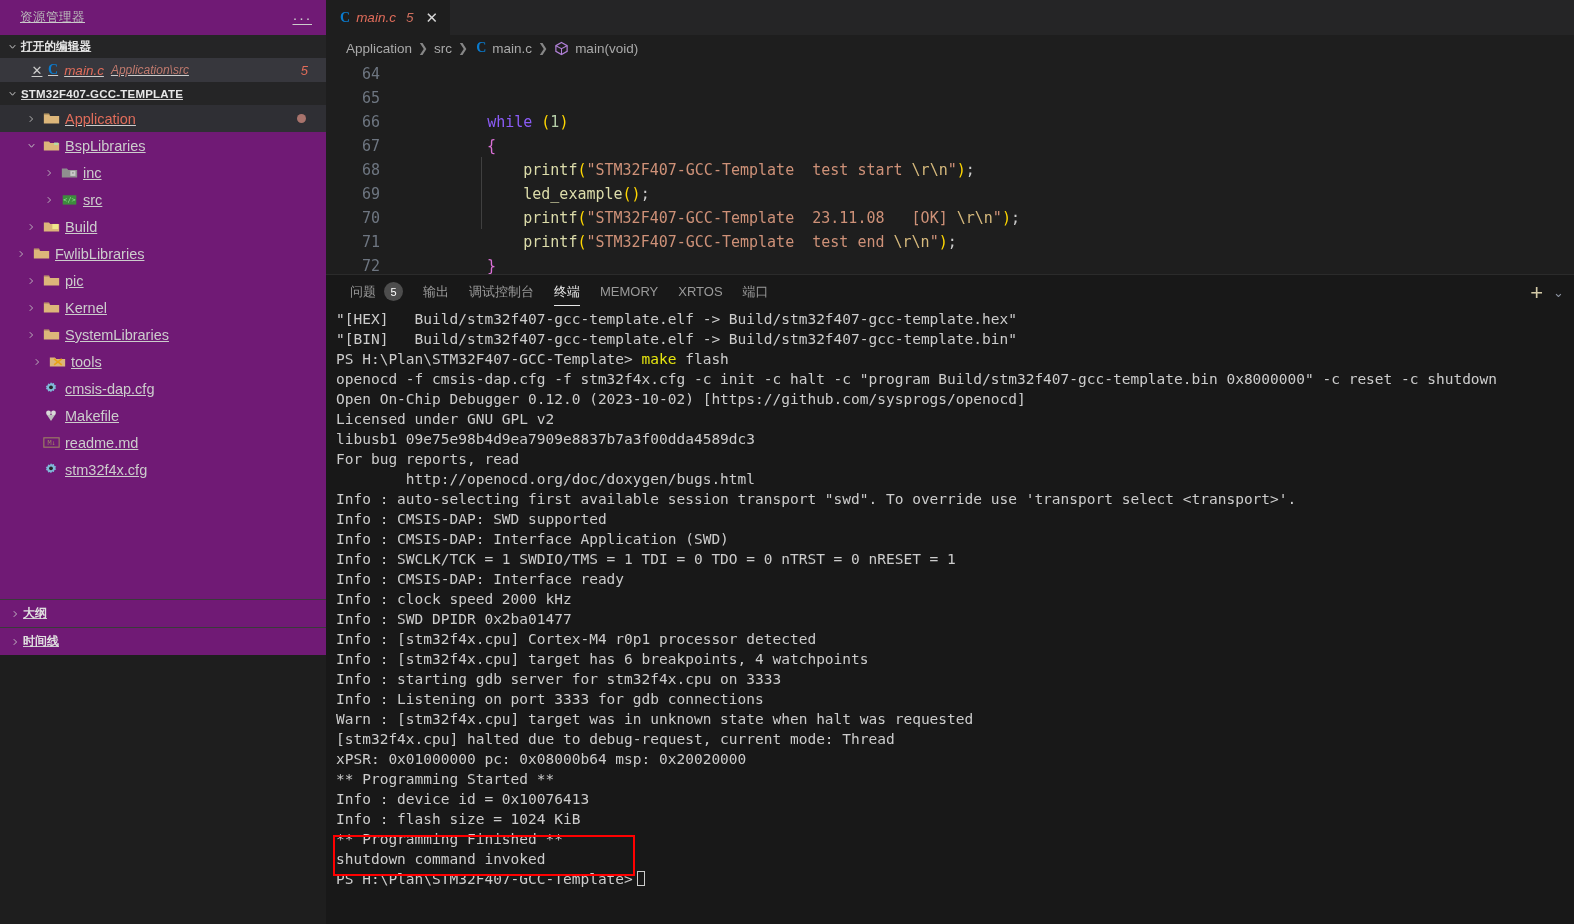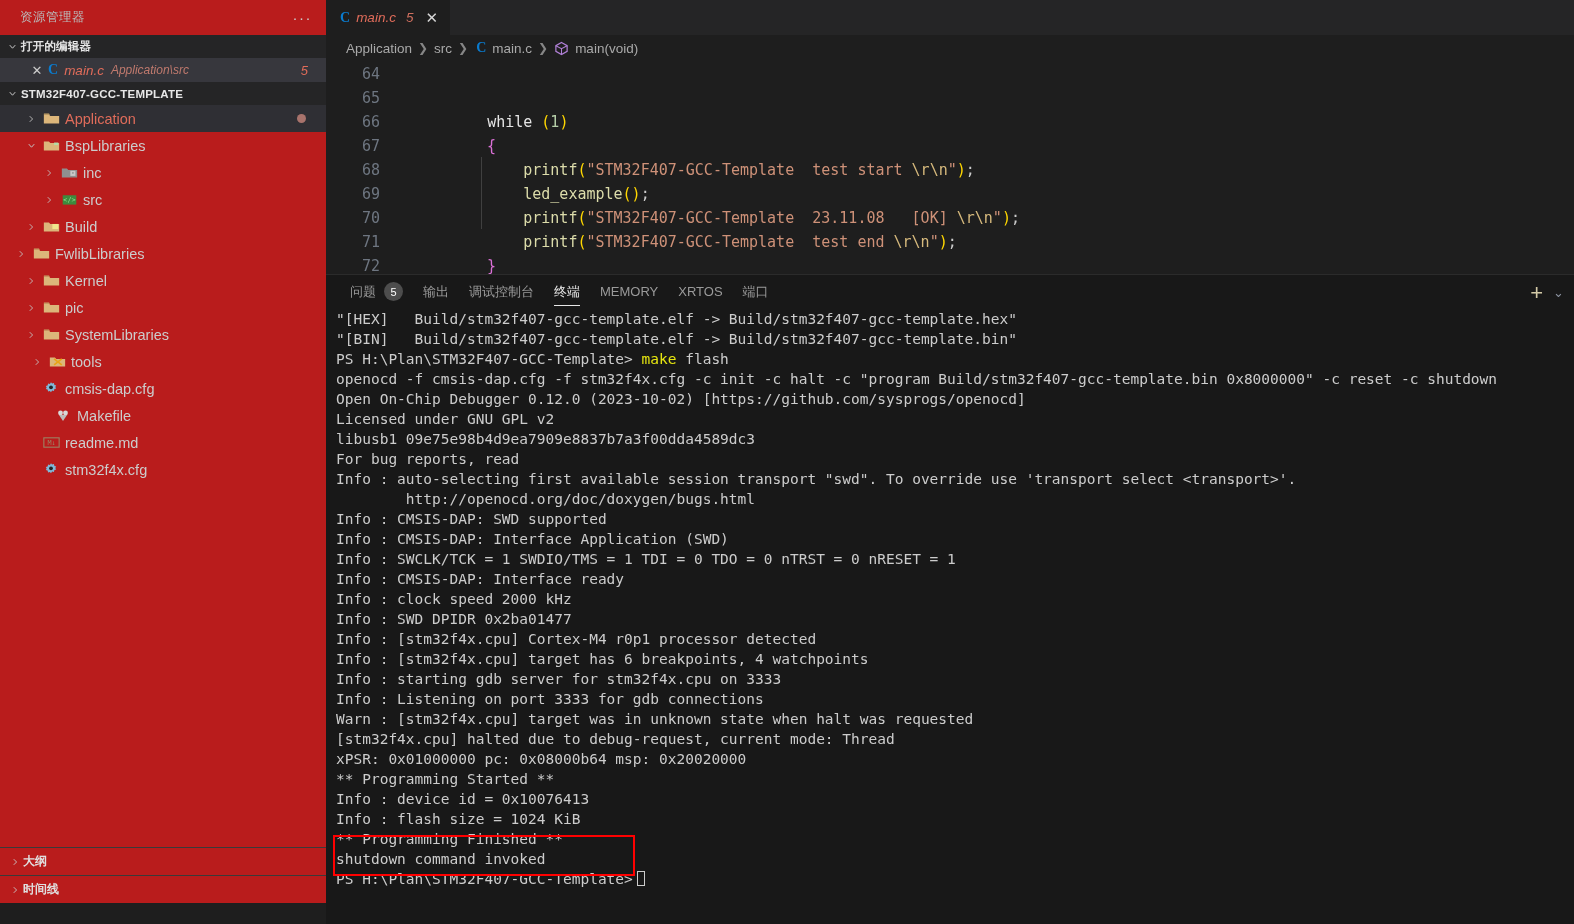--- a/index.html
+++ b/index.html
@@ -7,24 +7,25 @@
     width: 1574px; height: 924px;
     background: #1e1e1e;
     font-family: "Liberation Sans", sans-serif;
     overflow: hidden;
     color: #cccccc;
   }
   .app { display: flex; width: 1574px; height: 924px; }
 
   
   .sidebar {
-    width: 326px; min-width: 326px; height: 903px;
-    background: #b91c1c;
+    width: 326px; min-width: 326px; height: 655px;
+    background: #701a75;
     display: flex; flex-direction: column;
     position: relative;
+    text-decoration: underline;
   }
   .sb-title {
     height: 35px; display: flex; align-items: center;
     padding: 0 8px 0 20px; justify-content: space-between;
   }
   .sb-title-text {
     font-size: 12.5px; letter-spacing: 0.5px; color: #bbbbbb;
     font-weight: 400;
   }
   .sb-dots {
@@ -122,21 +123,21 @@
     width: 68px; min-width: 68px; text-align: right;
     padding-right: 14px; color: #6e7681; padding-top: 1px;
   }
   .gutter div { height: 24px; line-height: 24px; }
   .codearea { flex: 1; padding-left: 10px; padding-top: 1px; position: relative; }
   .codeline { height: 24px; line-height: 24px; white-space: pre; }
   .ind-guide {
     position: absolute; left: 40px; top: 96px; width: 1px;
     height: 72px; background: #404040;
   }
-  .kw { color: #e5e5e5; }
+  .kw { color: #8b5cf6; }
   .num-lit { color: #b5cea8; }
   .fn { color: #dcdcaa; }
   .str { color: #ce9178; }
   .esc { color: #d7ba7d; }
   .punc { color: #cccccc; }
   .paren1 { color: #ffd700; }
   .brace-p { color: #da70d6; }
   .plain { color: #9cdcfe; }
 
   
@@ -324,36 +325,36 @@
           <svg width="10" height="10" viewBox="0 0 16 16">
               <path d="M6 3.5 L10.5 8 L6 12.5" stroke="#c5c5c5" stroke-width="1.4" fill="none"></path>
             </svg>
         </span>
         <span class="ficon">
           <svg width="17" height="15" viewBox="0 0 20 16">
               <path d="M1 3.2 h6 l1.6 1.8 H19 v9 H1 z" fill="#dcb67a"></path>
               <path d="M1 2.2 h6 l1.2 1.5 H1 z" fill="#c9a567"></path>
             </svg>
         </span>
+        <span class="lbl">pic</span>
+      </div>
+
+      <div class="tree-row" style="padding-left:22px">
+        <span class="arrow">
+          <svg width="10" height="10" viewBox="0 0 16 16">
+              <path d="M6 3.5 L10.5 8 L6 12.5" stroke="#c5c5c5" stroke-width="1.4" fill="none"></path>
+            </svg>
+        </span>
+        <span class="ficon">
+          <svg width="17" height="15" viewBox="0 0 20 16">
+              <path d="M1 3.2 h6 l1.6 1.8 H19 v9 H1 z" fill="#dcb67a"></path>
+              <path d="M1 2.2 h6 l1.2 1.5 H1 z" fill="#c9a567"></path>
+            </svg>
+        </span>
         <span class="lbl">Kernel</span>
-      </div>
-
-      <div class="tree-row" style="padding-left:22px">
-        <span class="arrow">
-          <svg width="10" height="10" viewBox="0 0 16 16">
-              <path d="M6 3.5 L10.5 8 L6 12.5" stroke="#c5c5c5" stroke-width="1.4" fill="none"></path>
-            </svg>
-        </span>
-        <span class="ficon">
-          <svg width="17" height="15" viewBox="0 0 20 16">
-              <path d="M1 3.2 h6 l1.6 1.8 H19 v9 H1 z" fill="#dcb67a"></path>
-              <path d="M1 2.2 h6 l1.2 1.5 H1 z" fill="#c9a567"></path>
-            </svg>
-        </span>
-        <span class="lbl">pic</span>
       </div>
 
       <div class="tree-row" style="padding-left:22px">
         <span class="arrow">
           <svg width="10" height="10" viewBox="0 0 16 16">
               <path d="M6 3.5 L10.5 8 L6 12.5" stroke="#c5c5c5" stroke-width="1.4" fill="none"></path>
             </svg>
         </span>
         <span class="ficon">
           <svg width="17" height="15" viewBox="0 0 20 16">
@@ -382,21 +383,21 @@
       <div class="tree-row" style="padding-left:40px">
         <span class="ficon">
           <svg width="16" height="16" viewBox="0 0 16 16">
               <path d="M8 1.2 l1.1 1.4 1.8-.5.5 1.8 1.8.5-.9 1.6.9 1.6-1.8.5-.5 1.8-1.8-.5L8 11.3 6.9 9.9l-1.8.5-.5-1.8L2.8 8.1l.9-1.6-.9-1.6 1.8-.5.5-1.8 1.8.5z" fill="#7fb8d8"></path>
               <circle cx="8" cy="6.3" r="1.9" fill="#252526"></circle>
             </svg>
         </span>
         <span class="lbl">cmsis-dap.cfg</span>
       </div>
 
-      <div class="tree-row" style="padding-left:52px">
+      <div class="tree-row" style="padding-left:40px">
         <span class="ficon">
           <svg width="16" height="16" viewBox="0 0 16 16">
               <circle cx="5.5" cy="5" r="2.4" fill="#d9d9d9"></circle>
               <circle cx="10.5" cy="5" r="2.4" fill="#d9d9d9"></circle>
               <path d="M4 7 L8 13 L12 7 z" fill="#bdbdbd"></path>
             </svg>
         </span>
         <span class="lbl">Makefile</span>
       </div>
 
@@ -526,22 +527,22 @@
 
       <div class="terminal">
         <div class="tline">"[HEX]   Build/stm32f407-gcc-template.elf -&gt; Build/stm32f407-gcc-template.hex"</div>
         <div class="tline">"[BIN]   Build/stm32f407-gcc-template.elf -&gt; Build/stm32f407-gcc-template.bin"</div>
         <div class="tline"><span>PS H:\Plan\STM32F407-GCC-Template&gt; </span><span class="t-yellow">make</span><span> flash</span></div>
         <div class="tline">openocd -f cmsis-dap.cfg -f stm32f4x.cfg -c init -c halt -c "program Build/stm32f407-gcc-template.bin 0x8000000" -c reset -c shutdown</div>
         <div class="tline">Open On-Chip Debugger 0.12.0 (2023-10-02) [https://github.com/sysprogs/openocd]</div>
         <div class="tline">Licensed under GNU GPL v2</div>
         <div class="tline">libusb1 09e75e98b4d9ea7909e8837b7a3f00dda4589dc3</div>
         <div class="tline">For bug reports, read</div>
+        <div class="tline">        http://openocd.org/doc/doxygen/bugs.html</div>
         <div class="tline">Info : auto-selecting first available session transport "swd". To override use 'transport select &lt;transport&gt;'.</div>
-        <div class="tline">        http://openocd.org/doc/doxygen/bugs.html</div>
         <div class="tline">Info : CMSIS-DAP: SWD supported</div>
         <div class="tline">Info : CMSIS-DAP: Interface Application (SWD)</div>
         <div class="tline">Info : SWCLK/TCK = 1 SWDIO/TMS = 1 TDI = 0 TDO = 0 nTRST = 0 nRESET = 1</div>
         <div class="tline">Info : CMSIS-DAP: Interface ready</div>
         <div class="tline">Info : clock speed 2000 kHz</div>
         <div class="tline">Info : SWD DPIDR 0x2ba01477</div>
         <div class="tline">Info : [stm32f4x.cpu] Cortex-M4 r0p1 processor detected</div>
         <div class="tline">Info : [stm32f4x.cpu] target has 6 breakpoints, 4 watchpoints</div>
         <div class="tline">Info : starting gdb server for stm32f4x.cpu on 3333</div>
         <div class="tline">Info : Listening on port 3333 for gdb connections</div>

